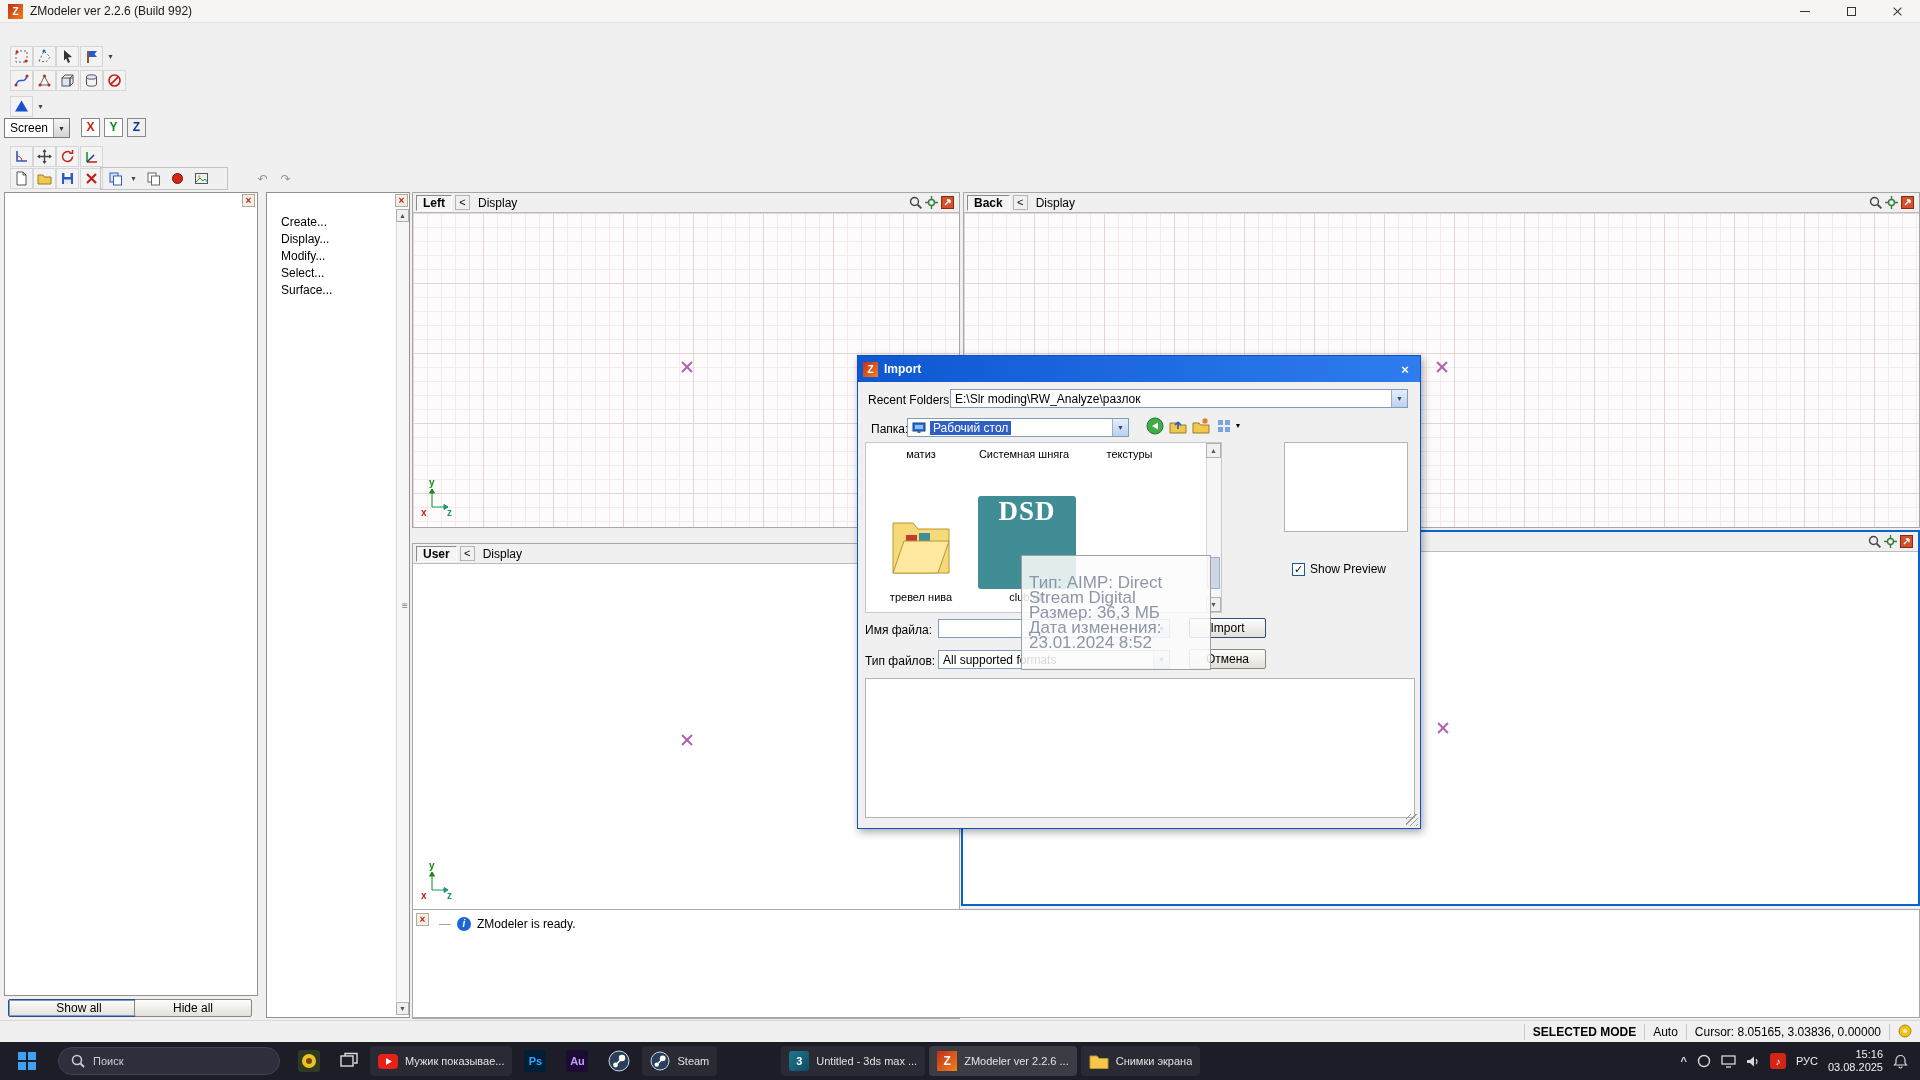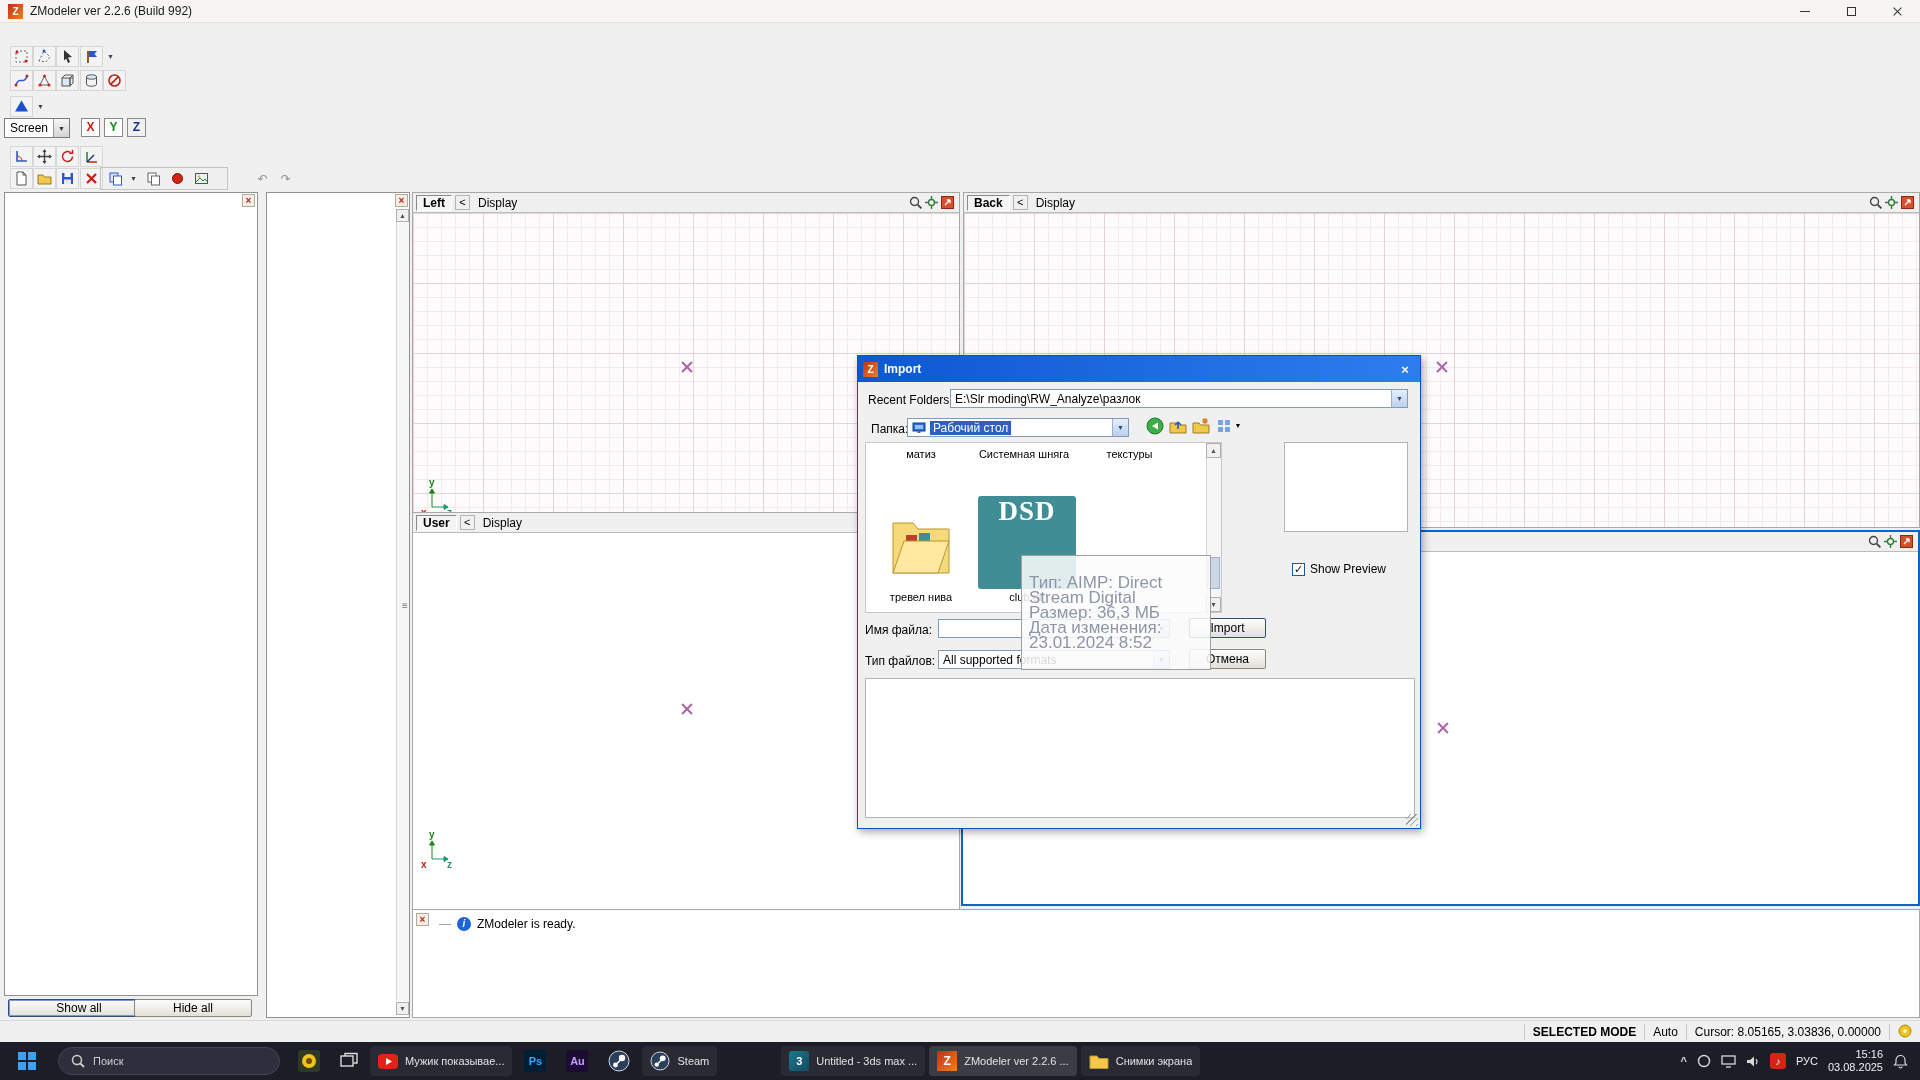--- a/index.html
+++ b/index.html
@@ -273,20 +273,27 @@
 
   <div id="sidebar" class="abs">
     <div class="list"></div>
     <div class="panelx" style="right:3px;top:2px"><span>×</span></div>
     <div class="xbtn defbtn abs" style="left:4px;top:807px;width:142px;height:18px">Show all</div>
     <div class="xbtn abs" style="left:130px;top:807px;width:118px;height:18px">Hide all</div>
   </div>
 
   <div id="toolmenu" class="abs">
     <div class="panelx" style="right:1px;top:1px;position:absolute"><span>×</span></div>
+    <div style="padding-top:20px">
+      <div class="item">Create...</div>
+      <div class="item">Display...</div>
+      <div class="item">Modify...</div>
+      <div class="item">Select...</div>
+      <div class="item">Surface...</div>
+    </div>
     <div class="sbtrack" style="right:0;top:16px;width:13px;height:792px"></div>
     <div class="sbtn" style="right:0;top:16px;position:absolute">
         <span>▲</span>
       </div>
     <div class="sbtn" style="right:0;bottom:2px;position:absolute">
         <span>▼</span>
       </div>
   </div>
   <div class="grip abs" style="left:402px;top:600px"><span>≡</span></div>
 
@@ -340,21 +347,21 @@
             <rect x="0.5" y="0.5" width="12" height="12" fill="#d4502a" stroke="#8a2a10"></rect>
             <path d="M4 9 L9 4 M9 4 h-3.2 M9 4 v3.2" stroke="#fff" stroke-width="1.3" fill="none"></path>
           </svg>
       </span>
     </div>
     <div class="vpbody gridbg">
       <div class="marker" style="left:471px;top:147px"></div>
     </div>
   </div>
 
-  <div class="vp" style="left:412px;top:512px;width:548px;height:476px">
+  <div class="vp" style="left:412px;top:543px;width:548px;height:476px">
     <div class="vph">
       <span class="vplabel">User</span>
       <span class="vpback"><span>&lt;</span></span>
       <span style="padding:0 5px">Display</span>
       <span class="vpicons">
         <svg width="13" height="13">
             <circle cx="5.5" cy="5.5" r="4" fill="none" stroke="#444" stroke-width="1.4"></circle>
             <line x1="8.6" y1="8.6" x2="12.4" y2="12.4" stroke="#444" stroke-width="1.8"></line>
           </svg>
         <svg width="13" height="13">

